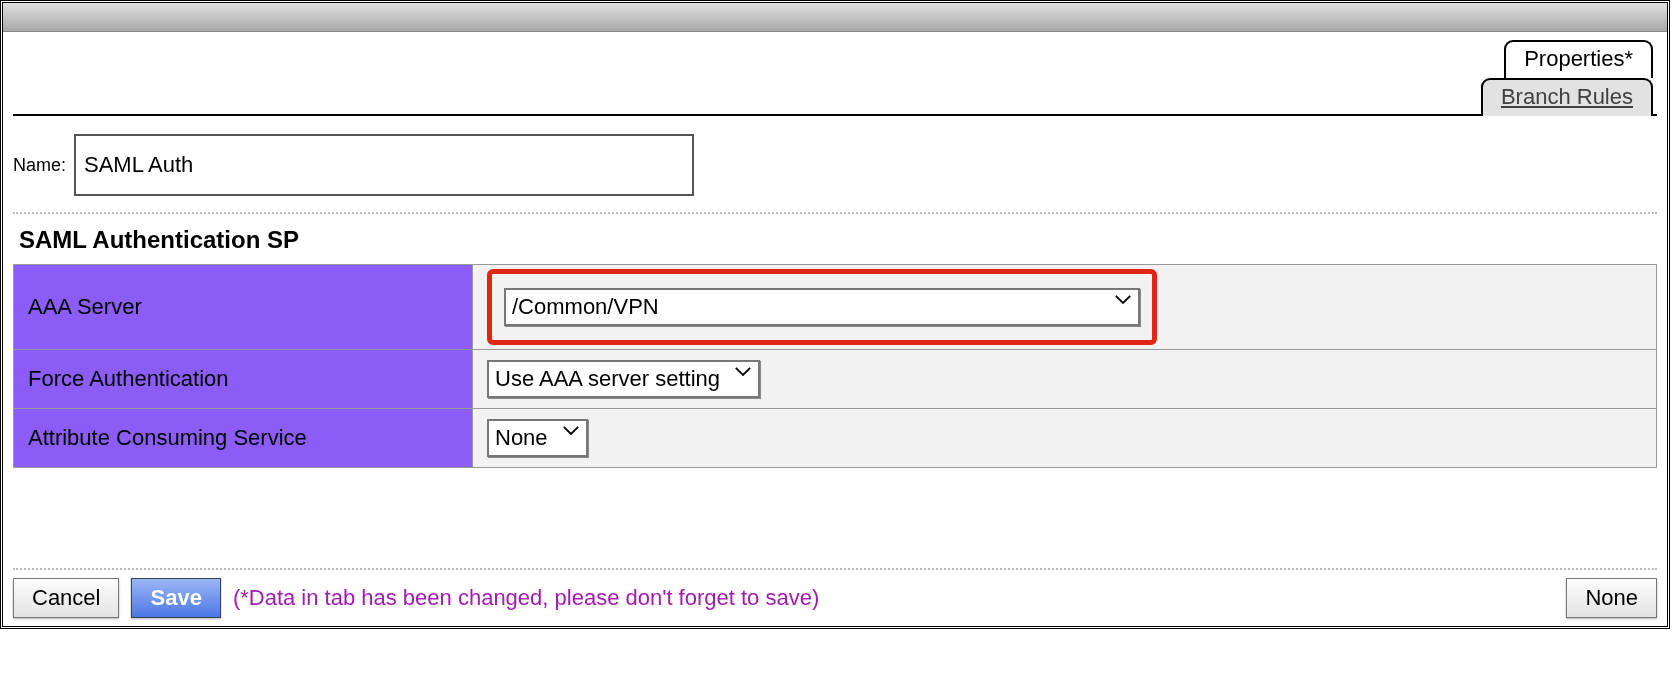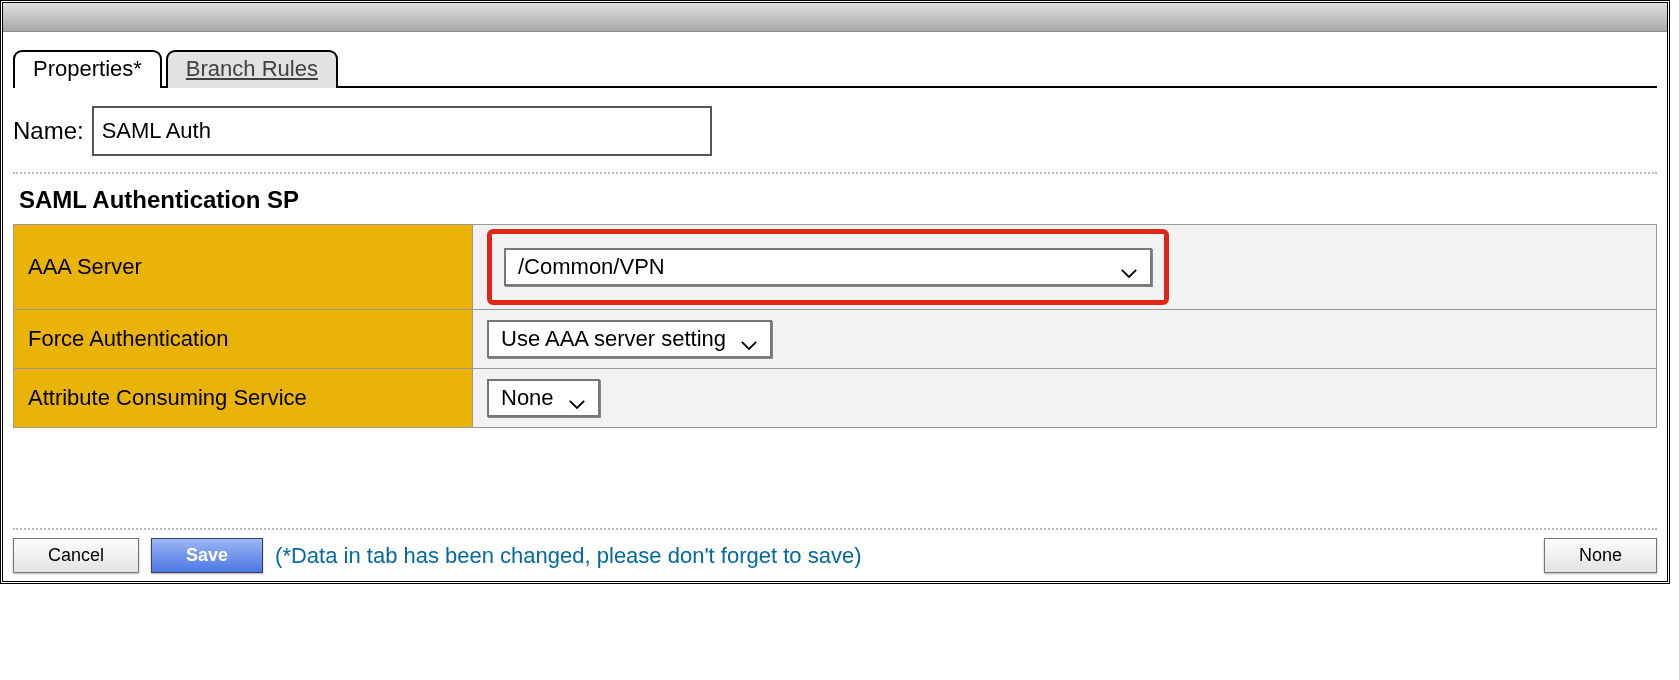--- a/index.html
+++ b/index.html
@@ -19,22 +19,23 @@
       background: linear-gradient(to bottom, #e0e0e0 0%, #a8a8a8 100%);
       border-bottom: 1px solid #888;
     }
     .content {
       padding: 0 10px 8px 10px;
       background: #fff;
     }
     .tabrow {
       display: flex;
       align-items: flex-end;
-      margin-top: 18px;
+      margin-top: 8px;
       position: relative;
+      flex-direction: column;
     }
     .tabrow .tabline {
       border-bottom: 2px solid #000;
       position: absolute;
       bottom: 0;
       left: 0;
       right: 0;
       z-index: 0;
     }
     .tab {
@@ -66,26 +67,26 @@
       background: #e2e2e2;
       color: #404040;
       text-decoration: underline;
     }
     .namerow {
       margin: 18px 0 16px 0;
       display: flex;
       align-items: center;
     }
     .namerow label {
-      font-size: 24px;
+      font-size: 18px;
       margin-right: 8px;
     }
     .namerow input {
       font-size: 22px;
-      padding: 10px 8px;
+      padding: 16px 8px;
       width: 600px;
       border: 2px solid #555;
     }
     .dotted-sep {
       border: none;
       border-top: 2px dotted #bbb;
       margin: 0;
     }
     .section-title {
       font-weight: bold;
@@ -96,32 +97,32 @@
       width: 100%;
       border-collapse: collapse;
     }
     table.settings td {
       border: 1px solid #999;
       padding: 10px 14px;
       font-size: 22px;
       vertical-align: middle;
     }
     table.settings td.label-cell {
-      background: #eab308;
+      background: #8b5cf6;
       width: 430px;
     }
     table.settings td.value-cell {
       background: #f2f2f2;
     }
     .select-wrap {
       display: inline-flex;
-      align-items: flex-end;
+      align-items: flex-start;
       border: 2px solid #777;
       background: #fff;
-      padding: 4px 12px;
+      padding: 4px 6px;
       box-shadow: 1px 1px 0 #888;
       cursor: pointer;
     }
     .select-wrap .sel-text {
       margin-right: 14px;
     }
     .select-wrap.wide {
       width: 620px;
       justify-content: space-between;
     }
@@ -146,34 +147,34 @@
     }
     .footer {
       display: flex;
       align-items: center;
       margin-top: 8px;
       gap: 12px;
     }
     .btn {
       border: 1px solid #777;
       background: linear-gradient(to bottom, #fdfdfd, #e3e3e3);
-      padding: 6px 34px;
-      font-size: 18px;
+      padding: 6px 18px;
+      font-size: 22px;
       box-shadow: 0 1px 2px rgba(0,0,0,0.3);
       cursor: pointer;
     }
     .btn.save {
       background: linear-gradient(to bottom, #9cb6f5, #4c77e6);
       color: #fff;
       font-weight: bold;
       border: 1px solid #345;
     }
     .footer .hint {
       font-size: 22px;
-      color: #0369a1;
+      color: #a21caf;
       flex:1;
     }
     .footer .help {
       margin-left: auto;
     }
   </style>
 </head>
 <body>
 
 <div class="outer">

